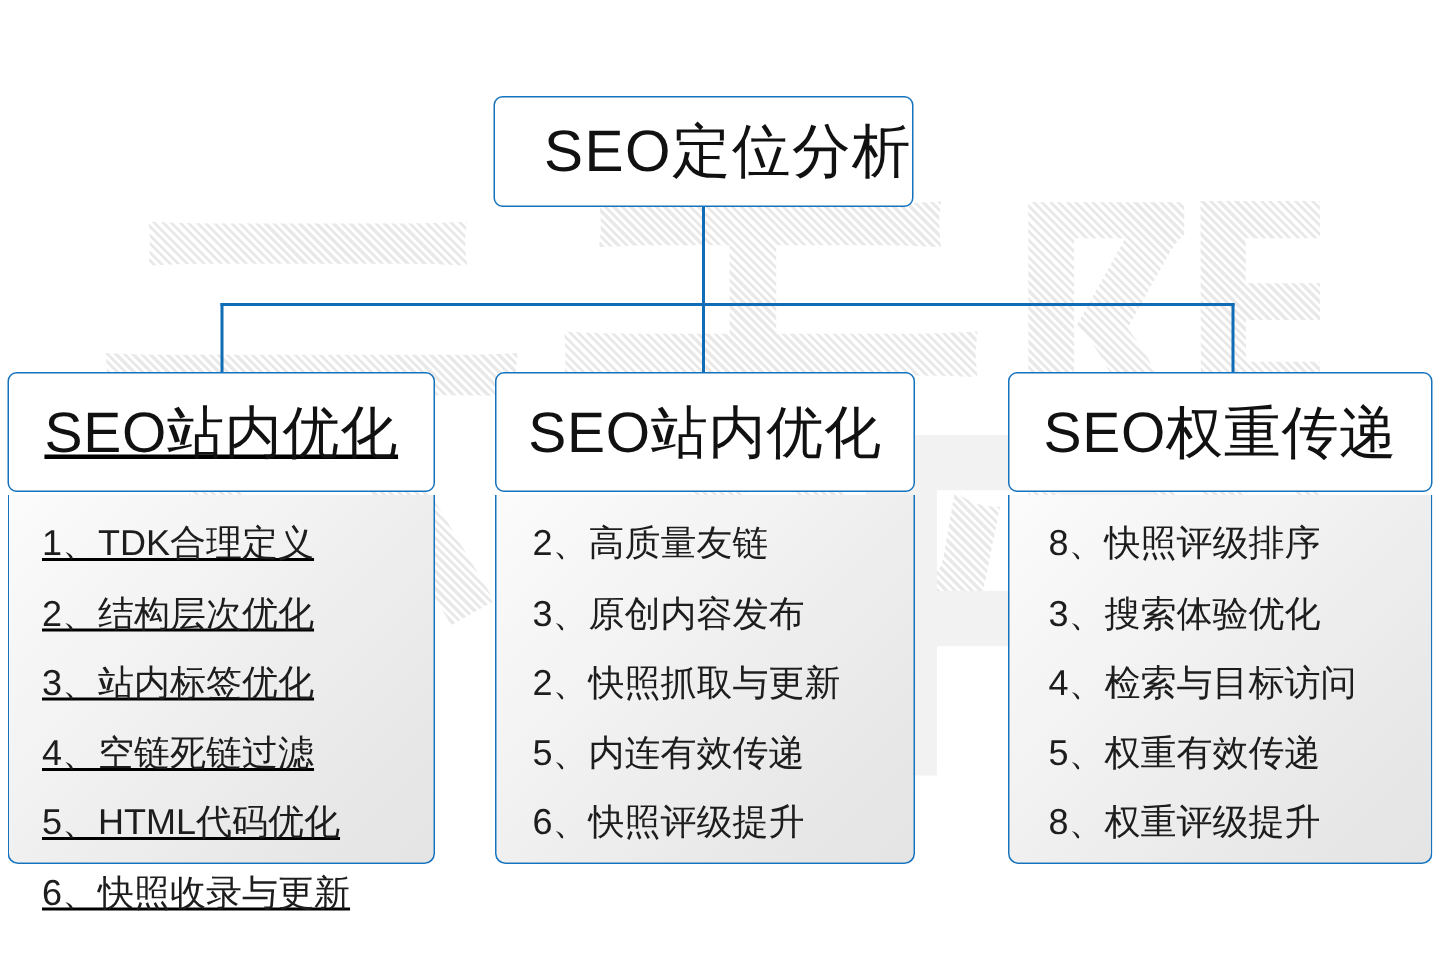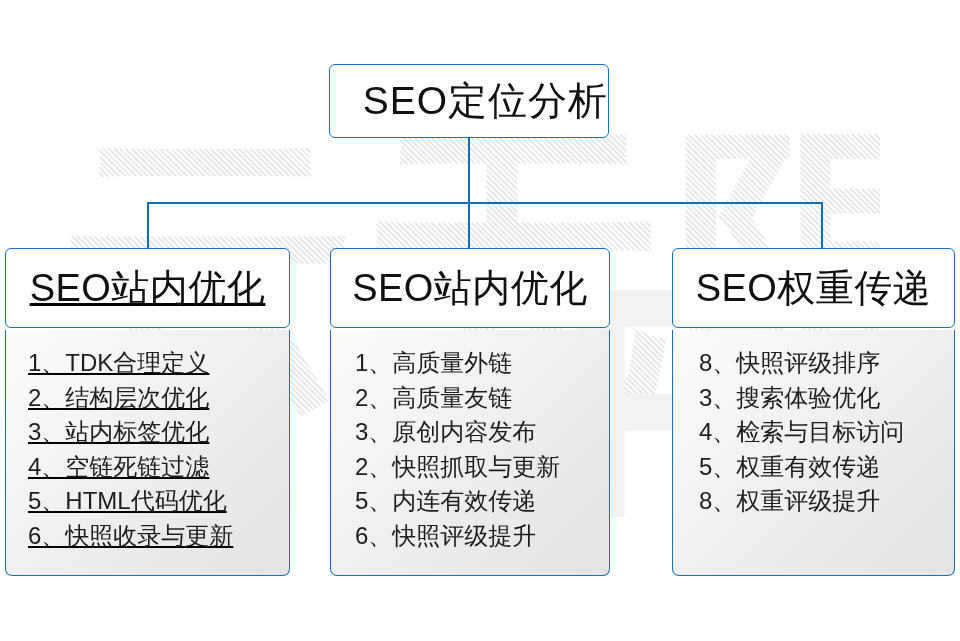--- a/index.html
+++ b/index.html
@@ -92,21 +92,21 @@
   }
   .col-body{
     margin-top:2px;
     height:246px;
     border:1.5px solid #1572bd;
     border-top:none;
     border-radius:0 0 7px 7px;
     background:linear-gradient(135deg,#fbfbfb 0%,#f3f3f3 35%,#eaeaea 70%,#e4e4e4 100%);
     box-sizing:border-box;
     padding:16px 0 10px 0;
-    display:flex;flex-direction:column;justify-content:flex-start;
+    display:flex;flex-direction:column;justify-content:flex-start;gap:12px;
   }
   .li{
     font-size:24px;
     color:#1d1d1d;
     line-height:34.5px;
     padding-left:26px;
     white-space:nowrap;
     font-family:"Liberation Sans","DejaVu Sans",sans-serif;
   }
 
@@ -150,21 +150,20 @@
       <div class="li">5、HTML代码优化</div>
       <div class="li">6、快照收录与更新</div>
     </div>
   </div>
 
   <div class="col" id="col-2">
     <div class="col-head">
       <div class="col-head-title">SEO站内优化</div>
     </div>
     <div class="col-body">
-      <div class="li">1、高质量外链</div>
       <div class="li">2、高质量友链</div>
       <div class="li">3、原创内容发布</div>
       <div class="li">2、快照抓取与更新</div>
       <div class="li">5、内连有效传递</div>
       <div class="li">6、快照评级提升</div>
     </div>
   </div>
 
   <div class="col" id="col-3">
     <div class="col-head">

